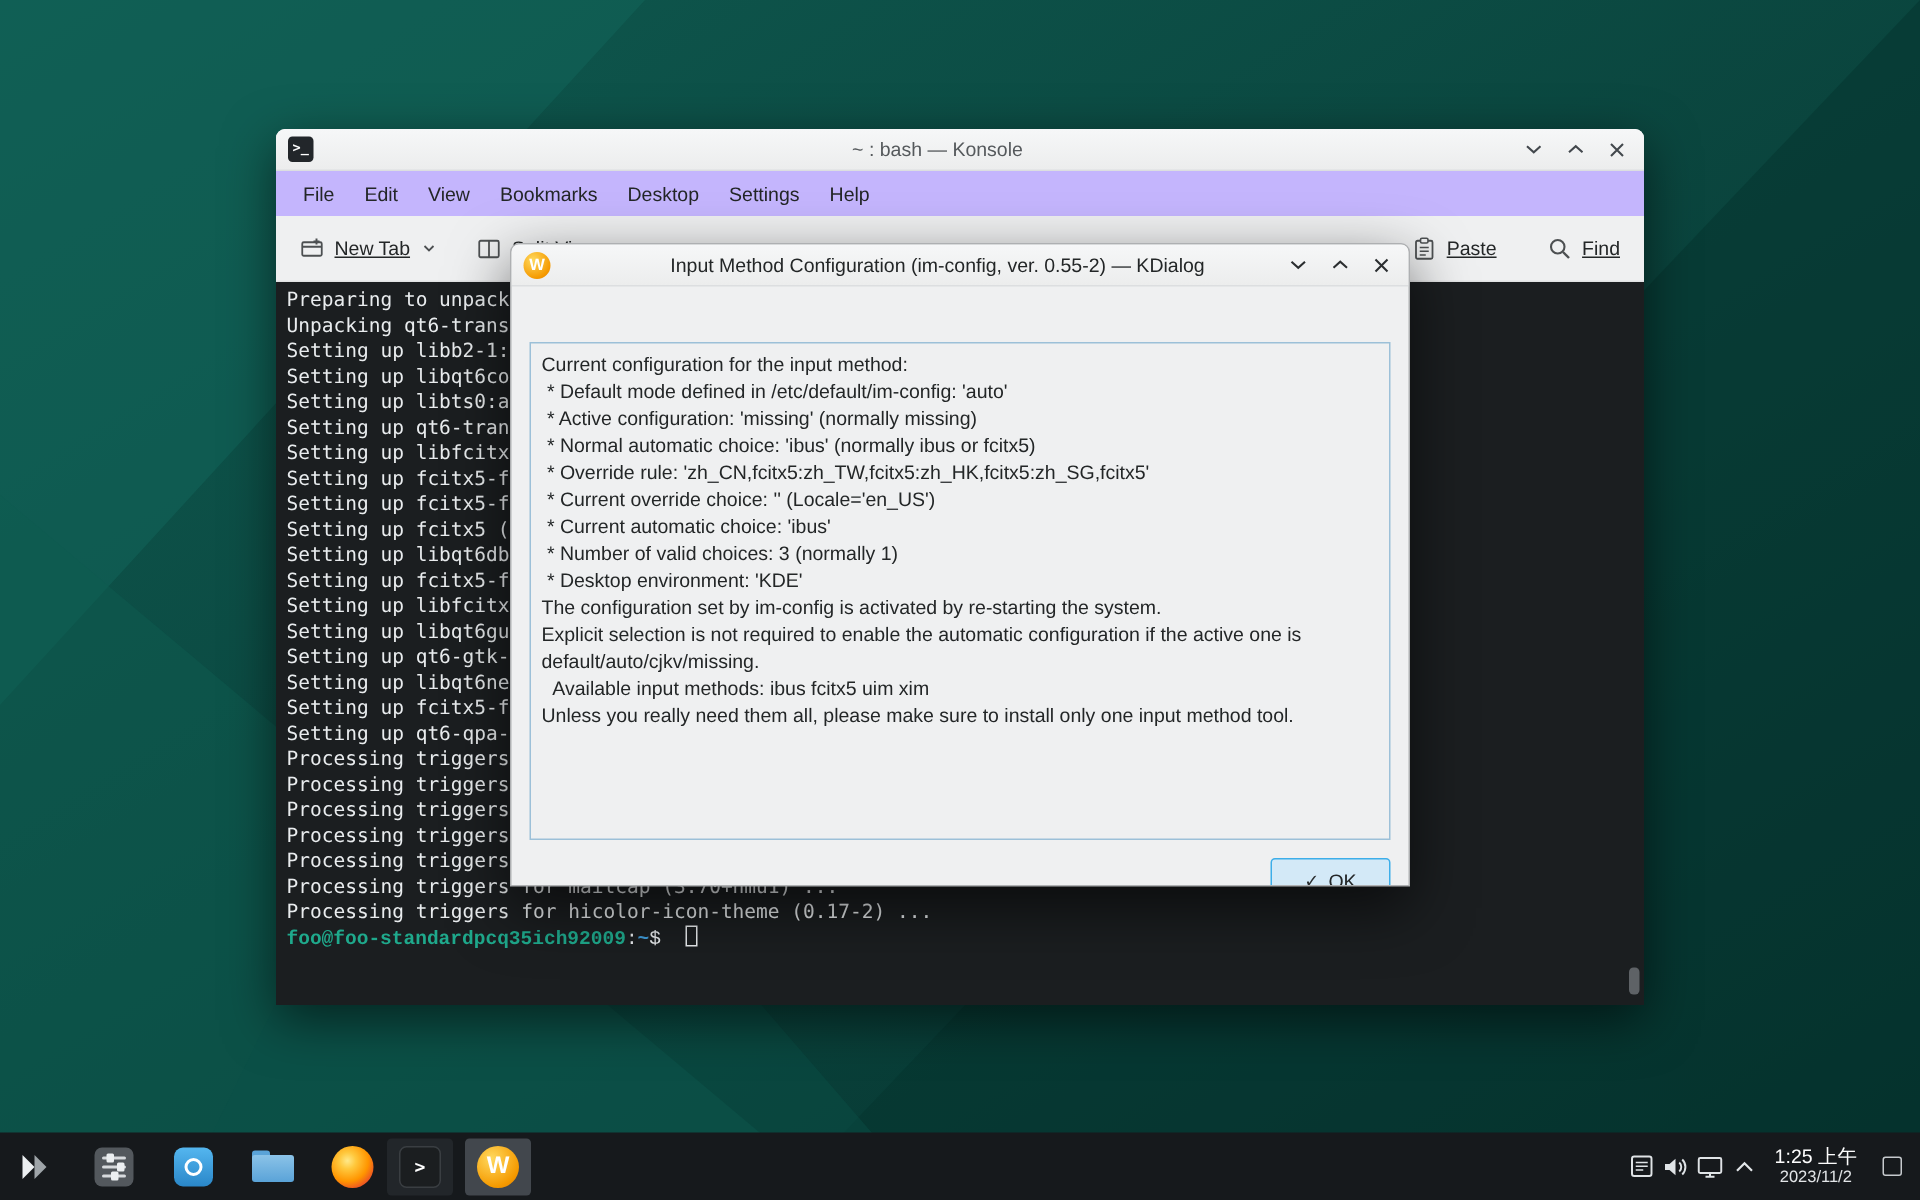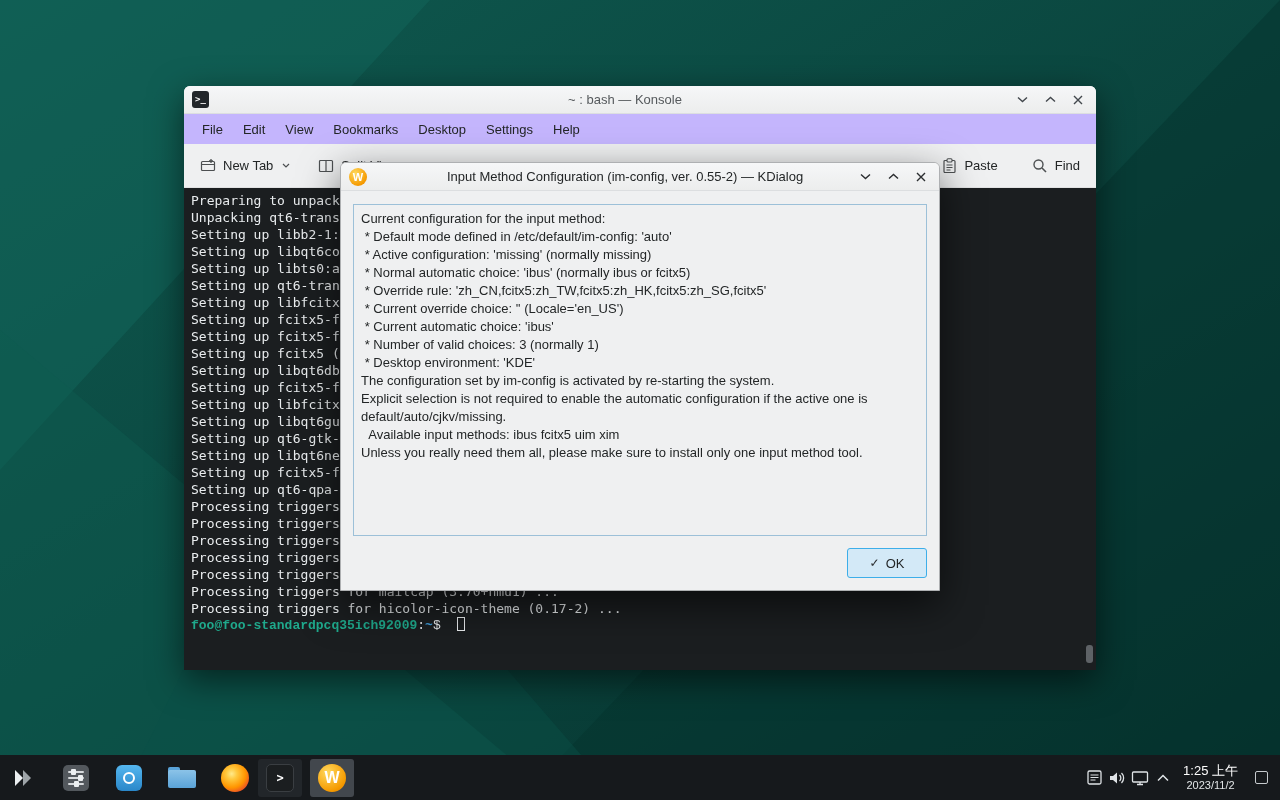--- a/index.html
+++ b/index.html
@@ -26,21 +26,21 @@
   .k-app-icon { width:17px; height:17px; margin-left:8px; background:#22262a; border-radius:3px;
                 display:flex; align-items:center; justify-content:center; flex:none; }
   .k-app-icon span { color:#fff; font-family:"DejaVu Sans Mono",monospace; font-size:9px; line-height:1; font-weight:bold; }
 
   .menubar { height:30px; background:#c4b5fd; display:flex; align-items:center; padding-left:8px;
              font-size:13px; color:#232627; flex:none; }
   .menu-item { padding:4px 10px; border-radius:3px; }
 
   .toolbar { height:44px; background:#eff0f1; display:flex; align-items:center; padding:0 16px;
              border-bottom:1px solid #e1e2e3; flex:none; }
-  .tool-btn { display:flex; align-items:center; gap:7px; font-size:13px; color:#232627; white-space:nowrap; }
+  .tool-btn { display:flex; align-items:center; gap:7px; font-size:13px; color:#232627; white-space:nowrap;text-decoration:underline; }
   .tool-btn + .tool-btn { margin-left:28px; }
   .tool-right { margin-left:auto; display:flex; }
   .tool-right .tool-btn + .tool-btn { margin-left:34px; }
   .tool-caret { margin-left:2px; display:flex; align-items:flex-end; }
 
   .terminal { flex:1; background:#1b1e20; position:relative; padding:4px 14px 0 7px;
               font-family:"DejaVu Sans Mono",monospace; font-size:13px; line-height:17px; color:#e9ecee; }
   .term-line { white-space:pre; height:17px; }
   .prompt-line { white-space:pre; height:17px;font-family:Liberation Mono, monospace; }
   .prompt-user { color:#1fa98c; font-weight:bold; }
@@ -52,21 +52,21 @@
 
   
   .kdialog { position:absolute; left:340px; top:162px; width:600px; height:429px;
              background:#eff0f1; border:1px solid #aeb0b2; border-radius:6px 6px 0 0; overflow:hidden;
              box-shadow:0 14px 40px rgba(0,0,0,.6); display:flex; flex-direction:column; z-index:5; }
   .w-icon { width:18px; height:18px; margin-left:8px; border-radius:50%; flex:none;
             background:radial-gradient(circle at 35% 30%, #ffd95e, #f59a00 70%, #e07c00);
             color:#fff; font-weight:bold; font-size:11px; display:flex; align-items:center; justify-content:center; }
   .d-body { flex:1; padding:13px 12px 0; display:flex; flex-direction:column; }
   .msg-frame { height:332px; flex:none; border:1px solid #9cc0d8; background:#eff0f1;
-               padding:5px 7px; font-size:13px; line-height:18px; color:#232627; overflow:hidden; }
+               padding:5px 7px; font-size:13px; line-height:18px; color:#232627; overflow:hidden;margin-top:24px; }
   .msg-line { white-space:pre-wrap; }
   .btn-row { display:flex; justify-content:flex-end; padding:12px 0; }
   .ok-btn { min-width:80px; height:30px; border:1px solid #3daee9; border-radius:3px;
             background:#d3e9f7; font-size:13px; color:#232627; font-family:inherit;
             display:flex; align-items:center; justify-content:center; gap:6px; cursor:default; }
   .ok-check { font-size:12px; color:#2b2e30; }
 
   
   .taskbar { position:absolute; left:0; right:0; bottom:0; height:45px; background:#16191c;
              display:flex; align-items:center; padding:0 8px; z-index:10; }

